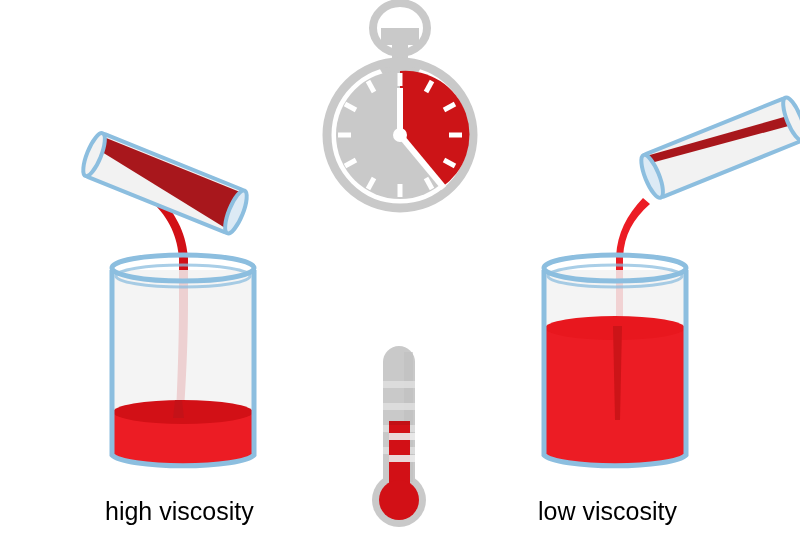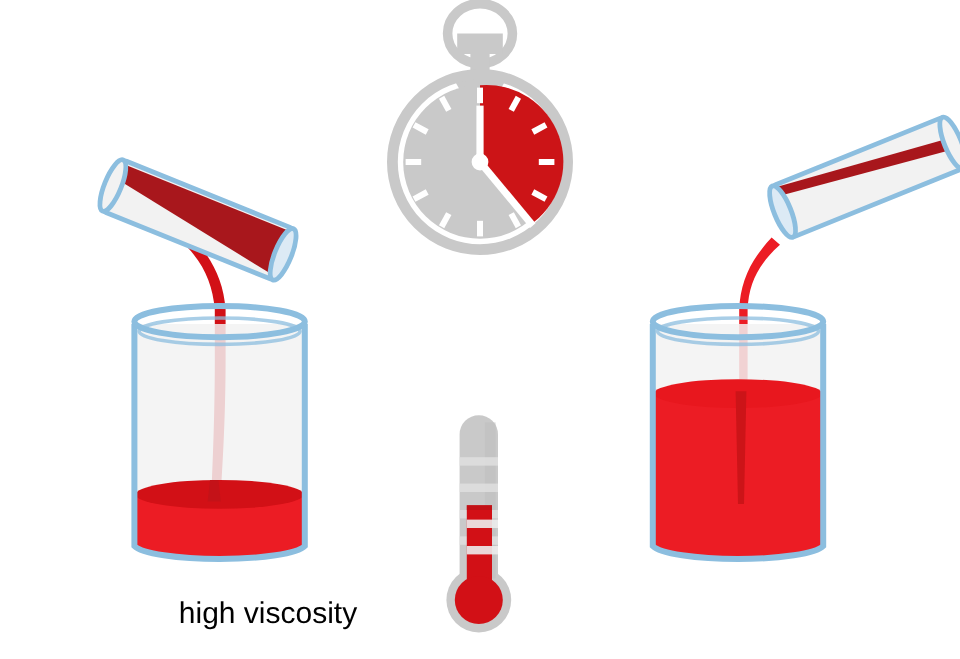--- a/index.html
+++ b/index.html
@@ -22,21 +22,20 @@
     left: 0;
     top: 0;
   }
   .caption {
     position: absolute;
     font-family: "Liberation Sans", sans-serif;
     font-size: 25px;
     color: #000000;
     white-space: nowrap;
     letter-spacing: 0px;
-    margin-left: 44px;
   }
   #caption-left  { left: 105px; top: 497px; }
   #caption-right { left: 538px; top: 497px; }
 </style>
 </head>
 <body>
 
 <div id="stage">
 
   <svg id="svg-stopwatch" width="800" height="549">
@@ -176,14 +175,15 @@
     <g fill="#EDEDED" opacity="0.9">
       <rect x="389" y="433" width="26" height="7"></rect>
       <rect x="389" y="455" width="26" height="7"></rect>
     </g>
 
     <rect x="389" y="421" width="21" height="4" fill="#B81015" opacity="0.6"></rect>
   </svg>
 
   <div class="caption" id="caption-left">high viscosity</div>
 
+  <div class="caption" id="caption-right">low viscosity</div>
 
 </div>
 
 </body></html>

